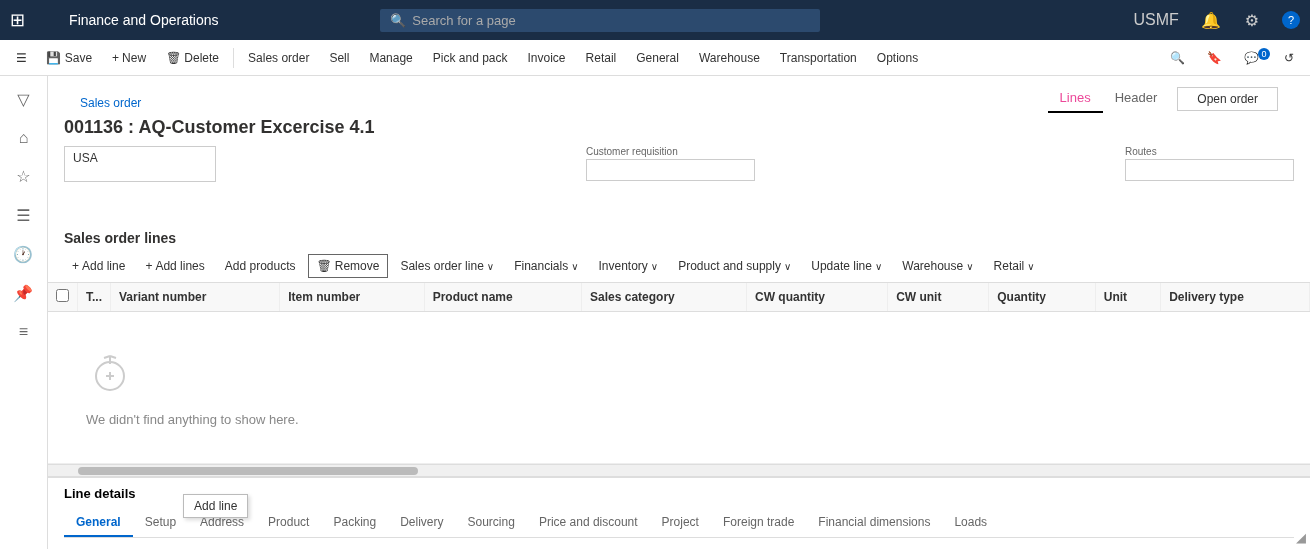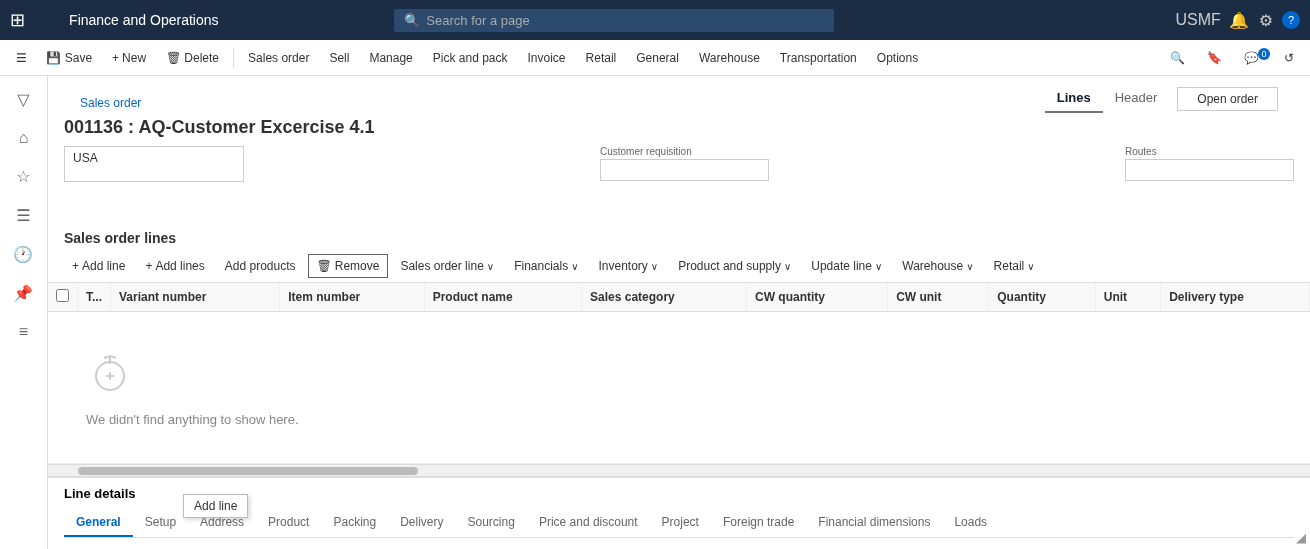--- a/index.html
+++ b/index.html
@@ -14,21 +14,21 @@
     .top-nav .app-title { font-size: 14px; font-weight: 400; flex: 0 0 auto; margin-left: 34px; }
     .top-nav .search-bar {
       flex: 1; max-width: 440px; margin: 0 auto;
       display: flex; align-items: center;
       background: #2c4a6e; border-radius: 2px; padding: 4px 10px; gap: 6px;
     }
     .top-nav .search-bar input {
       background: transparent; border: none; color: #ccc; outline: none; width: 100%; font-size: 13px;
     }
     .top-nav .search-bar input::placeholder { color: #aaa; }
-    .top-nav-right { display: flex; align-items: center; gap: 9px; margin-left: auto; color: #ccc; font-size: 13px; }
+    .top-nav-right { display: flex; align-items: center; gap: 23px; margin-left: auto; color: #ccc; font-size: 13px; }
     .top-nav-right span { cursor: pointer; font-size: 16px; }
 
     
     .toolbar {
       display: flex; align-items: center; background: #fff; border-bottom: 1px solid #ddd;
       height: 36px; padding: 0 8px; gap: 4px; flex-wrap: nowrap; overflow: hidden;
     }
     .toolbar-btn {
       display: flex; align-items: center; gap: 3px; padding: 3px 8px;
       border: none; background: transparent; cursor: pointer; font-size: 12px; color: #333;
@@ -52,21 +52,21 @@
     .form-area { padding: 0 16px 8px; display: flex; gap: 20px; align-items: flex-start; }
     .form-field { display: flex; flex-direction: column; gap: 2px; }
     .form-field label { font-size: 10px; color: #666; }
     .form-field input {
       border: 1px solid #ccc; padding: 3px 6px; font-size: 12px; min-width: 160px; outline: none;
     }
 
     
     .page-tabs { display: flex; gap: 0; align-items: center; margin-left: auto; padding-right: 16px; }
     .page-tab { padding: 6px 12px; font-size: 13px; cursor: pointer; color: #666; border-bottom: 2px solid transparent; }
-    .page-tab.active { color: #0f172a; border-bottom: 2px solid #737373; font-weight: 700; }
+    .page-tab.active { color: #ec4899; border-bottom: 2px solid #000000; font-weight: 400; }
     .open-order-btn {
       padding: 4px 19px; border: 1px solid #ccc; background: #fff; cursor: pointer;
       font-size: 12px; color: #333; margin-left: 8px;
     }
 
     
     .section-title { padding: 8px 16px 4px; font-size: 14px; font-weight: 600; color: #323130; display: flex; align-items: center; }
 
     
     .tooltip-box {
@@ -104,21 +104,21 @@
     
     .line-details { border-top: 2px solid #ddd; padding: 8px 16px; }
     .line-details-title { font-size: 13px; font-weight: 600; margin-bottom: 8px; }
     .line-detail-tabs { display: flex; gap: 0; border-bottom: 1px solid #ddd; }
     .line-detail-tab {
       padding: 6px 12px; font-size: 12px; cursor: pointer; color: #666;
       border-bottom: 2px solid transparent;
     }
     .line-detail-tab.active { color: #0066cc; border-bottom: 2px solid #0066cc; font-weight: 600; }
 
-    .usa-box { border: 1px solid #ccc; padding: 4px 8px; font-size: 12px; color: #333; width: 180px; min-height: 36px; }
+    .usa-box { border: 1px solid #ccc; padding: 4px 8px; font-size: 12px; color: #333; width: 152px; min-height: 36px; }
   </style>
 </head>
 <body>
 
 <div class="top-nav">
   <span class="app-grid">⊞</span>
   <span class="app-title">Finance and Operations</span>
   <div class="search-bar">
     <span>🔍</span>
     <input type="text" placeholder="Search for a page" style="">

